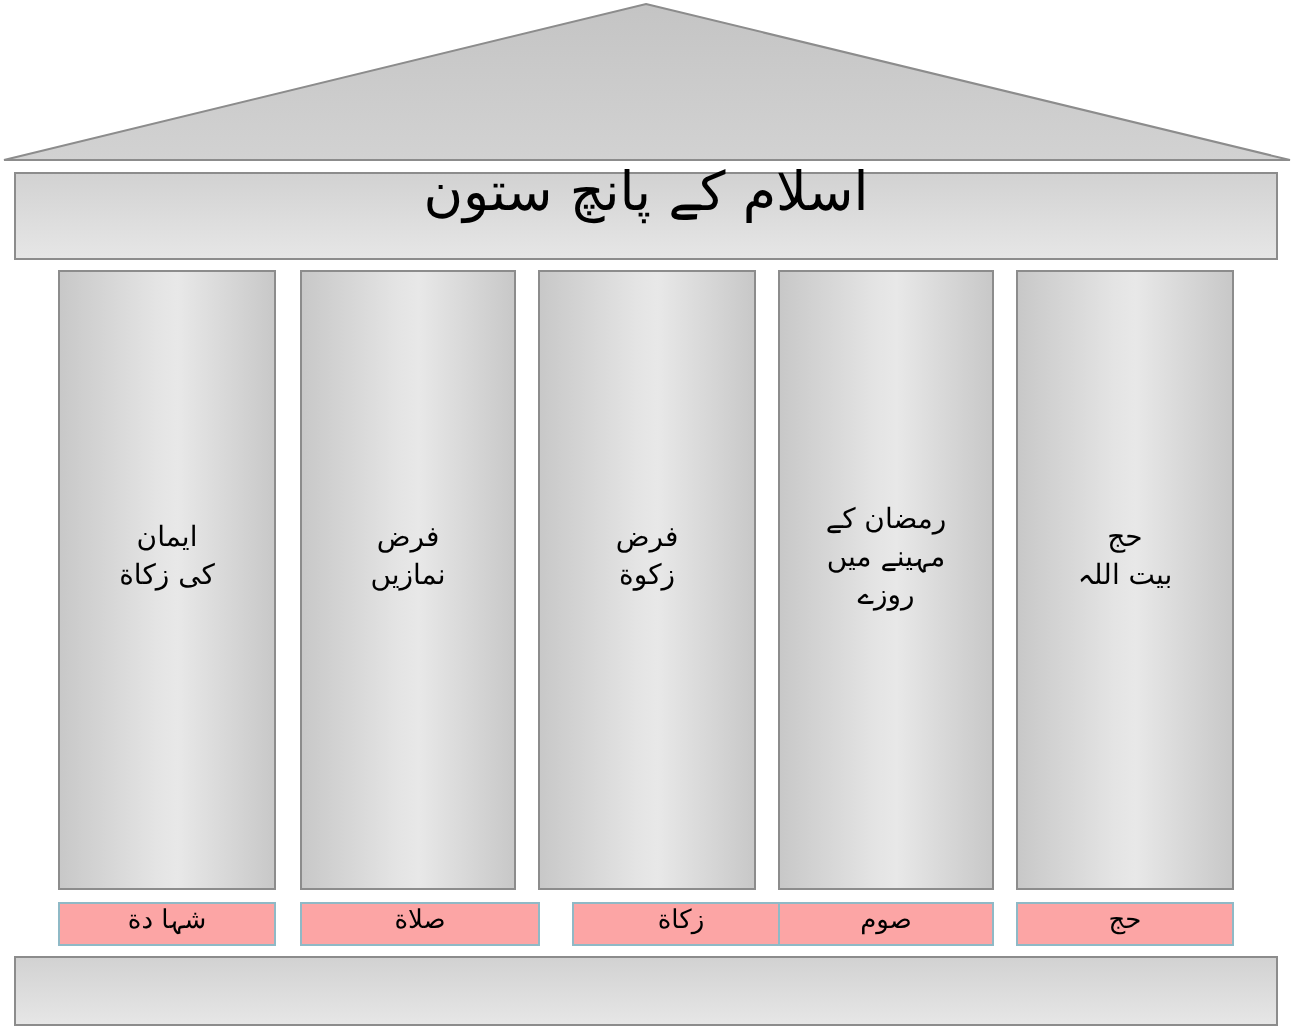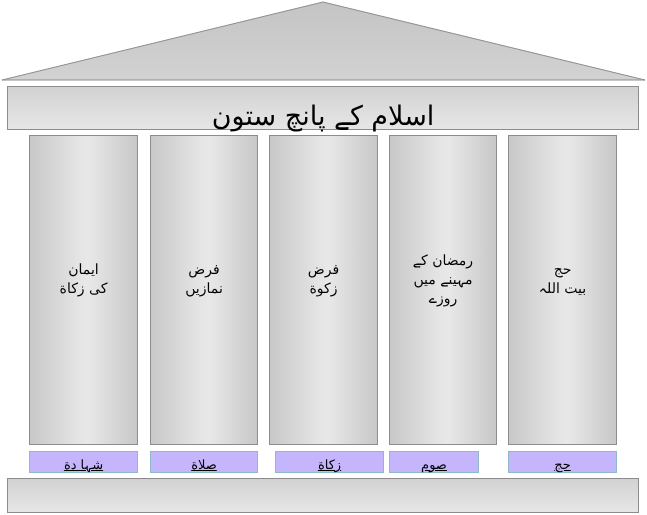--- a/index.html
+++ b/index.html
@@ -2,33 +2,33 @@
 <html><head>
   <meta charset="utf-8">
   <style>
     html, body { margin: 0; padding: 0; background: #ffffff; }
     body { width: 647px; height: 515px; position: relative; overflow: hidden;
            font-family: "DejaVu Sans", sans-serif; }
     .roof { position: absolute; left: 0; top: 0; width: 647px; height: 84px; }
     .band { position: absolute; box-sizing: border-box; border: 1px solid #8c8c8c;
             background: linear-gradient(to bottom, #d2d2d2 0%, #e6e6e6 100%); }
     .title-band { left: 7px; top: 86px; width: 632px; height: 44px;
-                  display: flex; align-items: flex-end; justify-content: center; }
+                  display: flex; align-items: flex-start; justify-content: center; }
     .title-text { direction: rtl; font-family: "DejaVu Serif", serif; font-size: 27px;
                   color: #000; line-height: 1; white-space: nowrap; margin-top: -4px; }
     .column { position: absolute; top: 135px; height: 310px; box-sizing: border-box;
               border: 1px solid #8c8c8c;
               background: linear-gradient(to right, #c8c8c8 0%, #e4e4e4 45%, #e8e8e8 55%, #c8c8c8 100%);
               display: flex; align-items: center; justify-content: center; }
     .col-text { direction: rtl; text-align: center; font-family: "DejaVu Serif", serif;
                 font-size: 14px; line-height: 19px; color: #000; white-space: pre-line;
                 margin-top: -22px; }
     .label { position: absolute; top: 451px; height: 22px; box-sizing: border-box;
-             border: 1px solid #8fb9c6; background: #c4b5fd;
-             display: flex; align-items: flex-end; justify-content: center; text-decoration: underline; }
+             border: 1px solid #8fb9c6; background: #fca5a5;
+             display: flex; align-items: flex-start; justify-content: center; }
     .label-text { direction: rtl; font-family: "DejaVu Serif", serif; font-size: 13px; color: #000; }
     .base { left: 7px; top: 478px; width: 632px; height: 35px; }
   </style>
 </head>
 <body>
 
 <svg class="roof" viewBox="0 0 647 84" width="647" height="84">
   <defs>
     <linearGradient id="roofGrad" x1="0" y1="0" x2="0" y2="1">
       <stop offset="0" stop-color="#c4c4c4"></stop>
@@ -60,26 +60,26 @@
 روزے</span>
 </div>
 <div class="column" style="left:508px; width:109px;">
   <span class="col-text">حج
 بیت اللہ</span>
 </div>
 
 <div class="label" style="left:29px; width:109px;">
   <span class="label-text">شہا دة</span>
 </div>
-<div class="label" style="left:150px; width:108px;">
+<div class="label" style="left:150px; width:120px;">
   <span class="label-text">صلاة</span>
 </div>
-<div class="label" style="left:275px; width:109px;">
+<div class="label" style="left:286px; width:109px;">
   <span class="label-text">زکاة</span>
 </div>
-<div class="label" style="left:389px; width:90px;">
+<div class="label" style="left:389px; width:108px;">
   <span class="label-text">صوم</span>
 </div>
 <div class="label" style="left:508px; width:109px;">
   <span class="label-text">حج</span>
 </div>
 
 <div class="band base"></div>
 
 </body></html>

